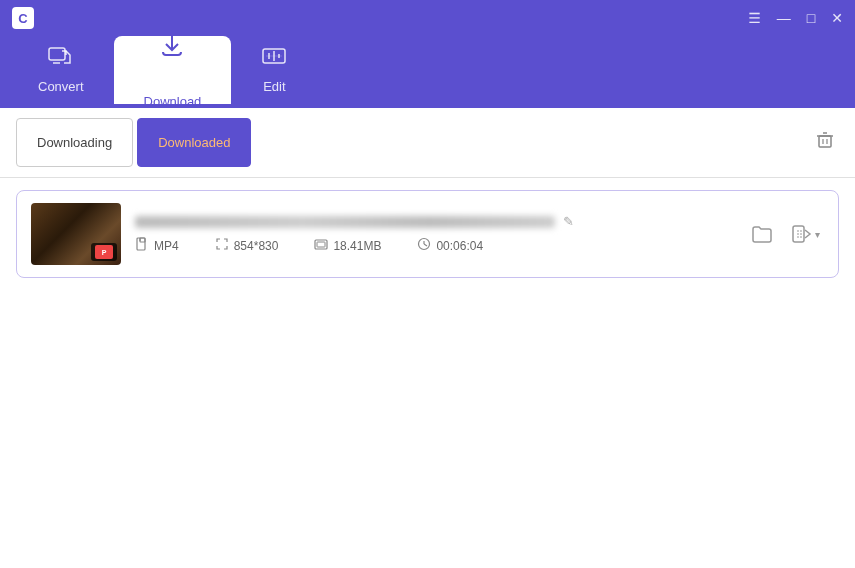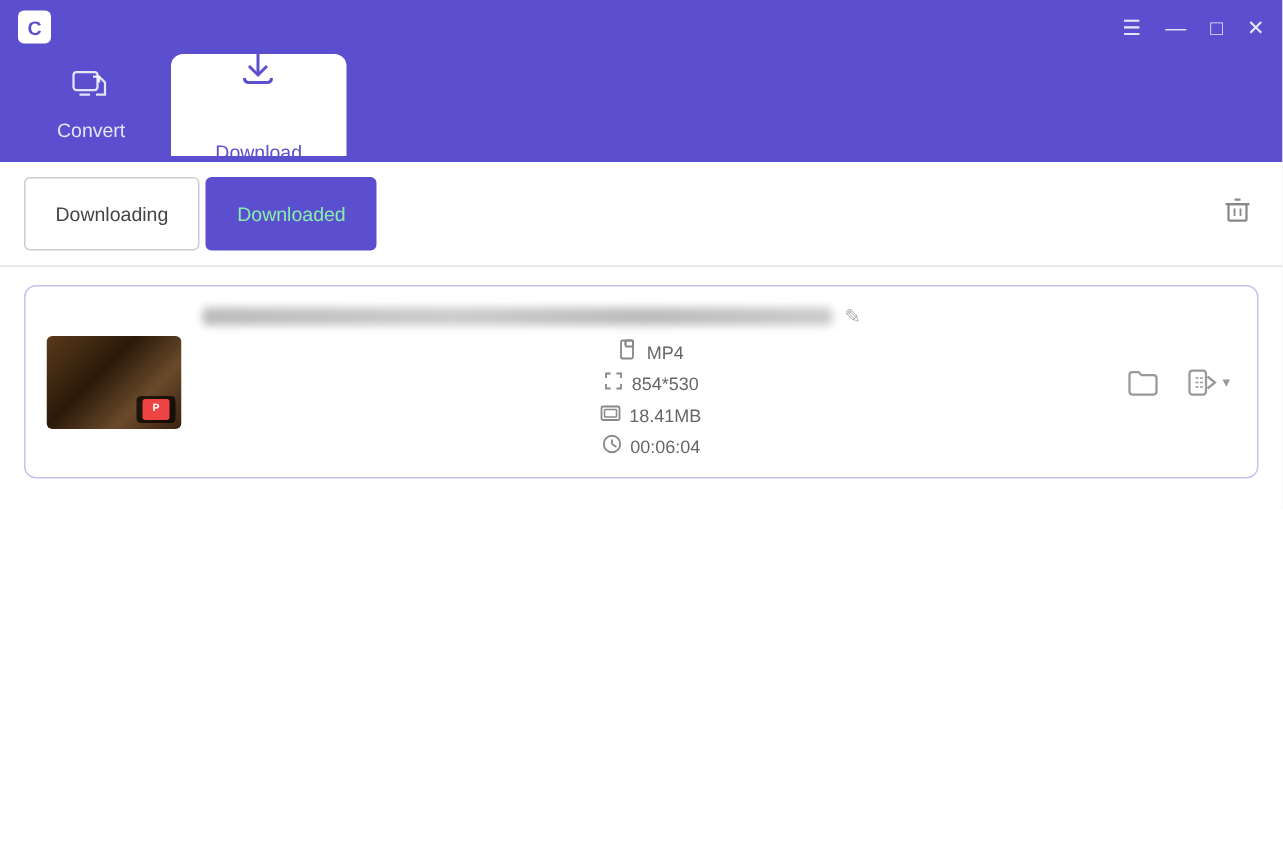--- a/index.html
+++ b/index.html
@@ -97,21 +97,21 @@
       padding: 16px 20px;
       border: 1px solid #ccc;
       border-radius: 4px;
       font-size: 13px;
       cursor: pointer;
       background: #fff;
       color: #444;
     }
     .sub-tab.active {
       background: #5b4fcf;
-      color: #86efac;
+      color: #fdba74;
       border-color: #5b4fcf;
     }
     .trash-btn {
       background: none;
       border: none;
       cursor: pointer;
       color: #888;
       font-size: 18px;
       padding: 4px;
     }
@@ -189,23 +189,22 @@
       max-width: 420px;
       filter: blur(3px);
     }
     .edit-icon {
       color: #aaa;
       font-size: 13px;
       cursor: pointer;
     }
     .file-meta {
       display: flex;
-      gap: 4px;
-      align-items: center;
-      flex-direction: column;
+      gap: 36px;
+      align-items: center;
     }
     .meta-item {
       display: flex;
       align-items: center;
       gap: 5px;
       font-size: 12px;
       color: #666;
     }
     .meta-icon {
       font-size: 13px;
@@ -269,20 +268,32 @@
   </div>
   <div class="nav-tab active">
     <span class="nav-tab-icon">
       <svg width="26" height="26" viewBox="0 0 26 26" fill="none">
         <polyline points="7,12 13,18 19,12" stroke="#5b4fcf" stroke-width="2" fill="none"></polyline>
         <line x1="13" y1="4" x2="13" y2="18" stroke="#5b4fcf" stroke-width="2"></line>
         <path d="M4 20 Q4 23 7 23 L19 23 Q22 23 22 20" stroke="#5b4fcf" stroke-width="2" fill="none"></path>
       </svg>
     </span>
     <span class="nav-tab-label">Download</span>
+  </div>
+  <div class="nav-tab">
+    <span class="nav-tab-icon">
+      <svg width="26" height="22" viewBox="0 0 26 22" fill="none">
+        <rect x="2" y="2" width="22" height="14" rx="2" stroke="rgba(255,255,255,0.85)" stroke-width="1.5" fill="none"></rect>
+        <line x1="8" y1="6" x2="8" y2="12" stroke="rgba(255,255,255,0.85)" stroke-width="1.5"></line>
+        <line x1="13" y1="4" x2="13" y2="14" stroke="rgba(255,255,255,0.85)" stroke-width="1.5"></line>
+        <line x1="18" y1="7" x2="18" y2="11" stroke="rgba(255,255,255,0.85)" stroke-width="1.5"></line>
+        <line x1="5" y1="9" x2="21" y2="9" stroke="rgba(255,255,255,0.4)" stroke-width="0.5"></line>
+      </svg>
+    </span>
+    <span class="nav-tab-label">Edit</span>
   </div>
 </div>
 
 <div class="main-body">
 
   <div class="sub-tabs-bar">
     <div class="sub-tabs">
       <button class="sub-tab">Downloading</button>
       <button class="sub-tab active">Downloaded</button>
     </div>
@@ -326,21 +337,21 @@
           </div>
           <div class="meta-item">
             <span class="meta-icon">
               <svg width="14" height="14" viewBox="0 0 14 14" fill="none">
                 <polyline points="2,5 2,2 5,2" stroke="#888" stroke-width="1.2" fill="none"></polyline>
                 <polyline points="9,2 12,2 12,5" stroke="#888" stroke-width="1.2" fill="none"></polyline>
                 <polyline points="2,9 2,12 5,12" stroke="#888" stroke-width="1.2" fill="none"></polyline>
                 <polyline points="9,12 12,12 12,9" stroke="#888" stroke-width="1.2" fill="none"></polyline>
               </svg>
             </span>
-            <span>854*530</span>
+            <span>854*830</span>
           </div>
           <div class="meta-item">
             <span class="meta-icon">
               <svg width="14" height="14" viewBox="0 0 14 14" fill="none">
                 <rect x="1" y="3" width="12" height="9" rx="1" stroke="#888" stroke-width="1.2" fill="none"></rect>
                 <rect x="3" y="5" width="8" height="5" rx="0.5" stroke="#888" stroke-width="1" fill="none"></rect>
               </svg>
             </span>
             <span>18.41MB</span>
           </div>

